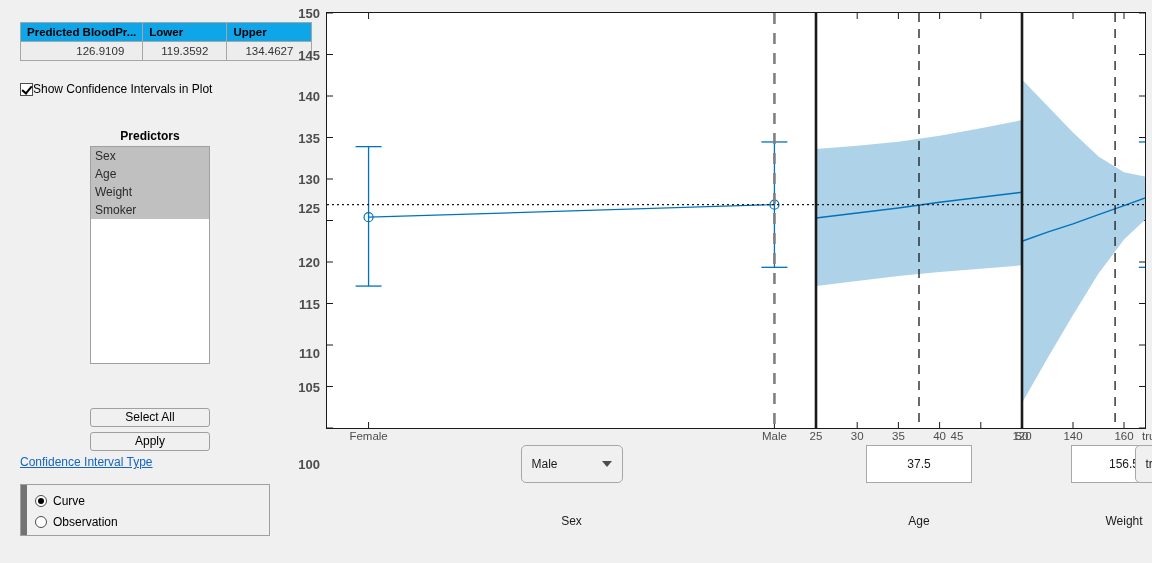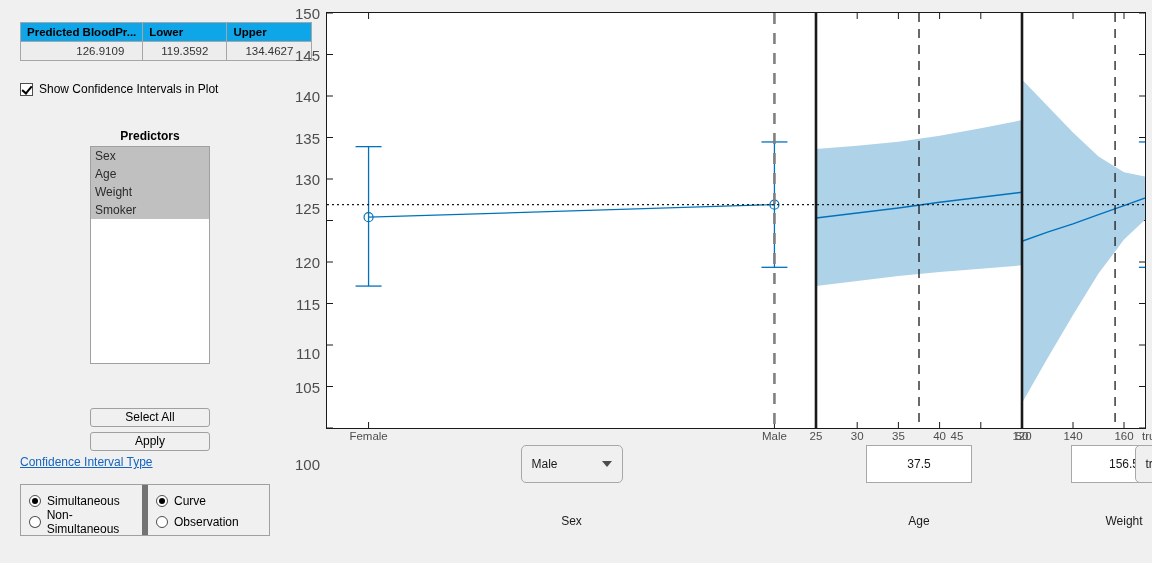--- a/index.html
+++ b/index.html
@@ -23,21 +23,21 @@
      font-weight:bold;font-size:11.5px;text-align:left;
      padding:3px 6px;white-space:nowrap;color:#000;}
   #pred-table td{
      border:1px solid #a6a6a6;background:#ededed;
      font-size:11.5px;text-align:right;padding:3px 18px;color:#333;}
   #pred-table th.c0{width:122px;}
   #pred-table th.c1{width:63px;}
   #pred-table th.c2{width:62px;}
 
   
-  #show-ci-row{position:absolute;left:20px;top:82px;display:flex;align-items:center;gap:6px;}
+  #show-ci-row{position:absolute;left:20px;top:82px;display:flex;align-items:center;}
   .cbx{width:13px;height:13px;border:1px solid #4d4d4d;background:#fff;
        position:relative;display:inline-block;box-sizing:border-box;}
   .cbx.checked:after{content:"";position:absolute;left:3px;top:0px;
        width:4px;height:8px;border:solid #000;border-width:0 2px 2px 0;
        transform:rotate(40deg);}
   #show-ci-row .lbl{font-size:12px;}
 
   
   #predictors-title{position:absolute;left:90px;top:129px;width:120px;
       text-align:center;font-weight:bold;font-size:12px;}
@@ -66,21 +66,21 @@
   .radio.on:after{content:"";position:absolute;left:2px;top:2px;width:6px;height:6px;
      border-radius:50%;background:#000;}
   .radio-row .lbl{font-size:12px;}
 
   
   #chart-area{position:absolute;left:290px;top:0;width:862px;height:563px;}
   #plot-box{position:absolute;left:36px;top:12px;width:820px;height:417px;
      border:1px solid #1a1a1a;background:#fff;box-sizing:border-box;overflow:hidden;}
   #plot-svg{position:absolute;left:0;top:0;}
   .ytick-lbl{position:absolute;right:0;transform:translateY(-50%);
-     font-size:15px;color:#4d4d4d;text-align:right;width:30px;}
+     font-size:13px;color:#4d4d4d;text-align:right;width:30px;font-weight:bold;}
   #ylabels{position:absolute;left:0;top:12px;width:30px;height:417px;}
   .xtick-lbl{position:absolute;top:430px;transform:translateX(-50%);
      font-size:11.5px;color:#4d4d4d;white-space:nowrap;}
 
   
   .ctl{position:absolute;box-sizing:border-box;}
   .dropdown{height:38px;border:1px solid #a8a8a8;border-radius:5px;background:#f0f0f0;
      display:flex;align-items:center;padding:0 10px;font-size:12px;color:#1a1a1a;cursor:default;}
   .dropdown .val{flex:1;}
   .dropdown .caret{width:0;height:0;border-left:5px solid transparent;
@@ -125,30 +125,20 @@
     <div class="item sel">Weight</div>
     <div class="item sel">Smoker</div>
   </div>
 
   <div class="btn" id="select-all-btn">Select All</div>
   <div class="btn" id="apply-btn">Apply</div>
 
   <div id="ci-type-link">Confidence Interval Type</div>
 
   <div id="ci-type-box">
-    <div class="col">
-      <div class="radio-row">
-        <span class="radio on"></span>
-        <span class="lbl">Simultaneous</span>
-      </div>
-      <div class="radio-row">
-        <span class="radio"></span>
-        <span class="lbl">Non-Simultaneous</span>
-      </div>
-    </div>
     <div class="col right">
       <div class="radio-row">
         <span class="radio on"></span>
         <span class="lbl">Curve</span>
       </div>
       <div class="radio-row">
         <span class="radio"></span>
         <span class="lbl">Observation</span>
       </div>
     </div>

